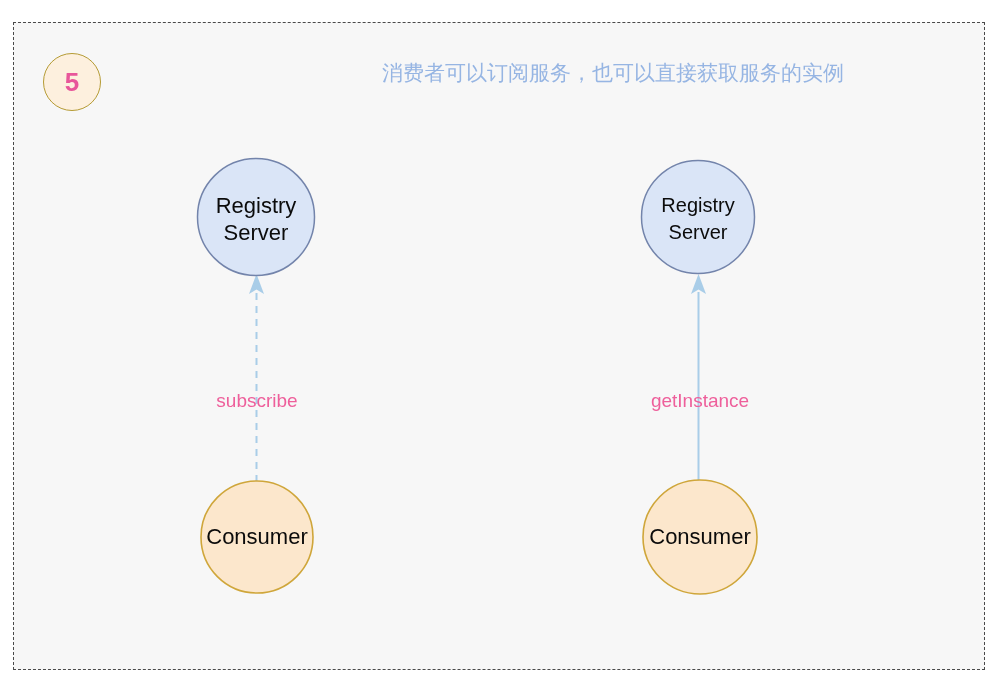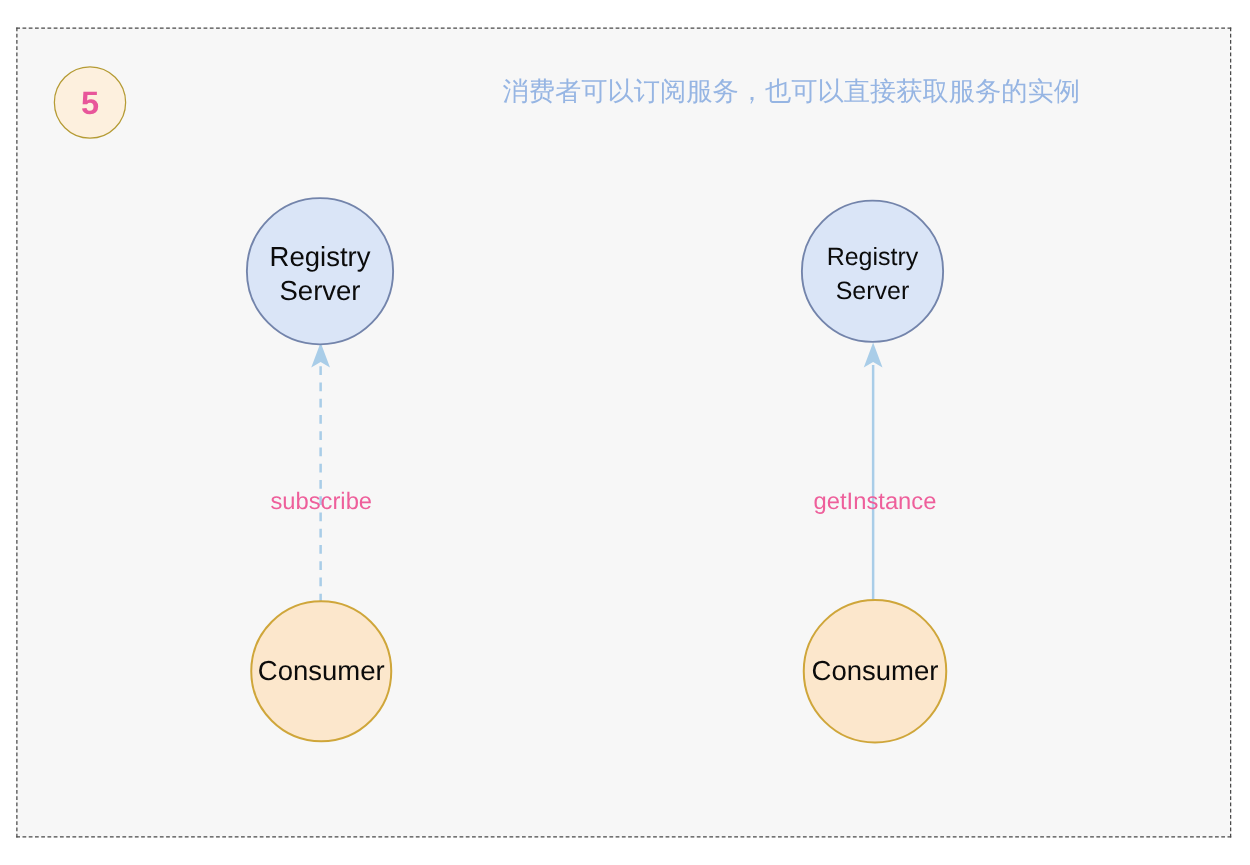--- a/index.html
+++ b/index.html
@@ -46,21 +46,21 @@
     color: #e8569a;
     font-size: 26px;
     font-weight: bold;
     line-height: 1;
     letter-spacing: 0px;
   }
 
   
   #diagram-title {
     position: absolute;
-    left: 402px;
+    left: 382px;
     top: 58px;
     width: 560px;
     color: #96b5e3;
     font-size: 21px;
     line-height: 30px;
     white-space: nowrap;
     font-family: "DejaVu Sans", "Liberation Sans", sans-serif;
   }
 
   

